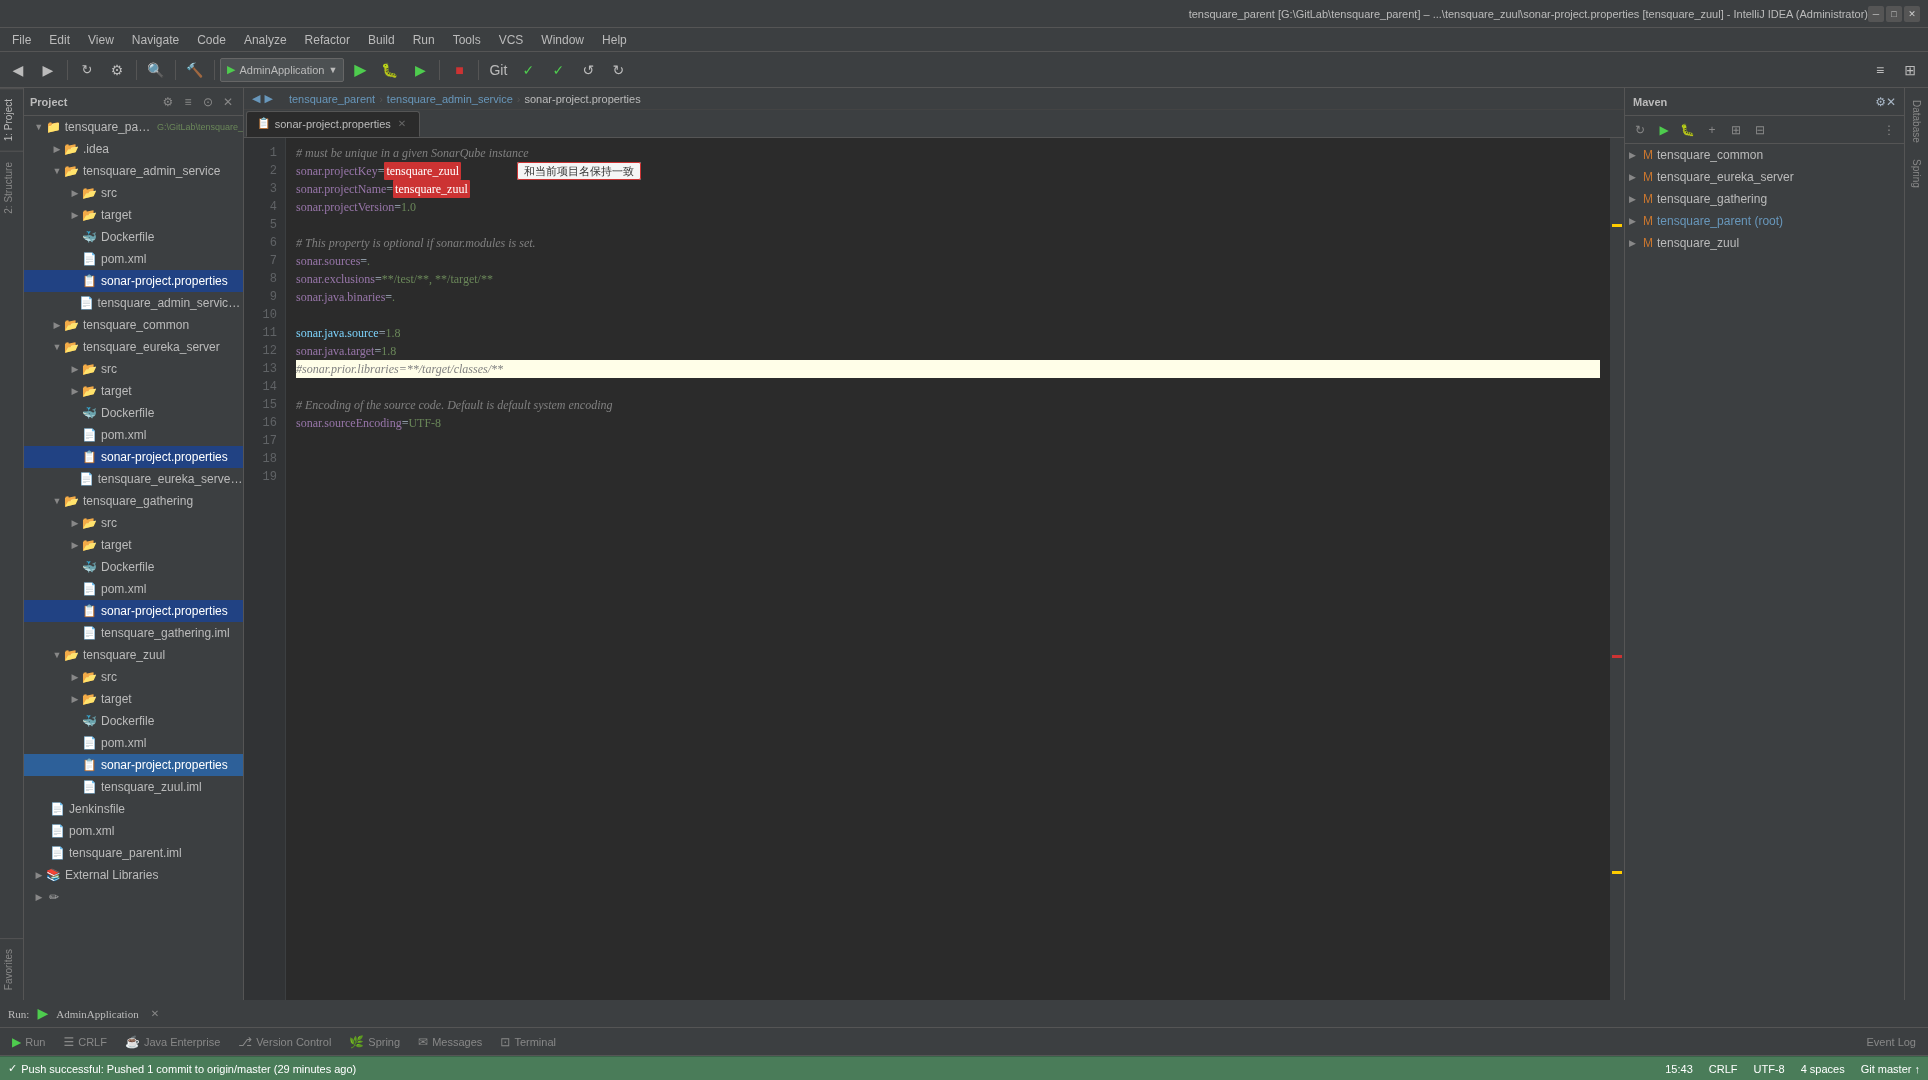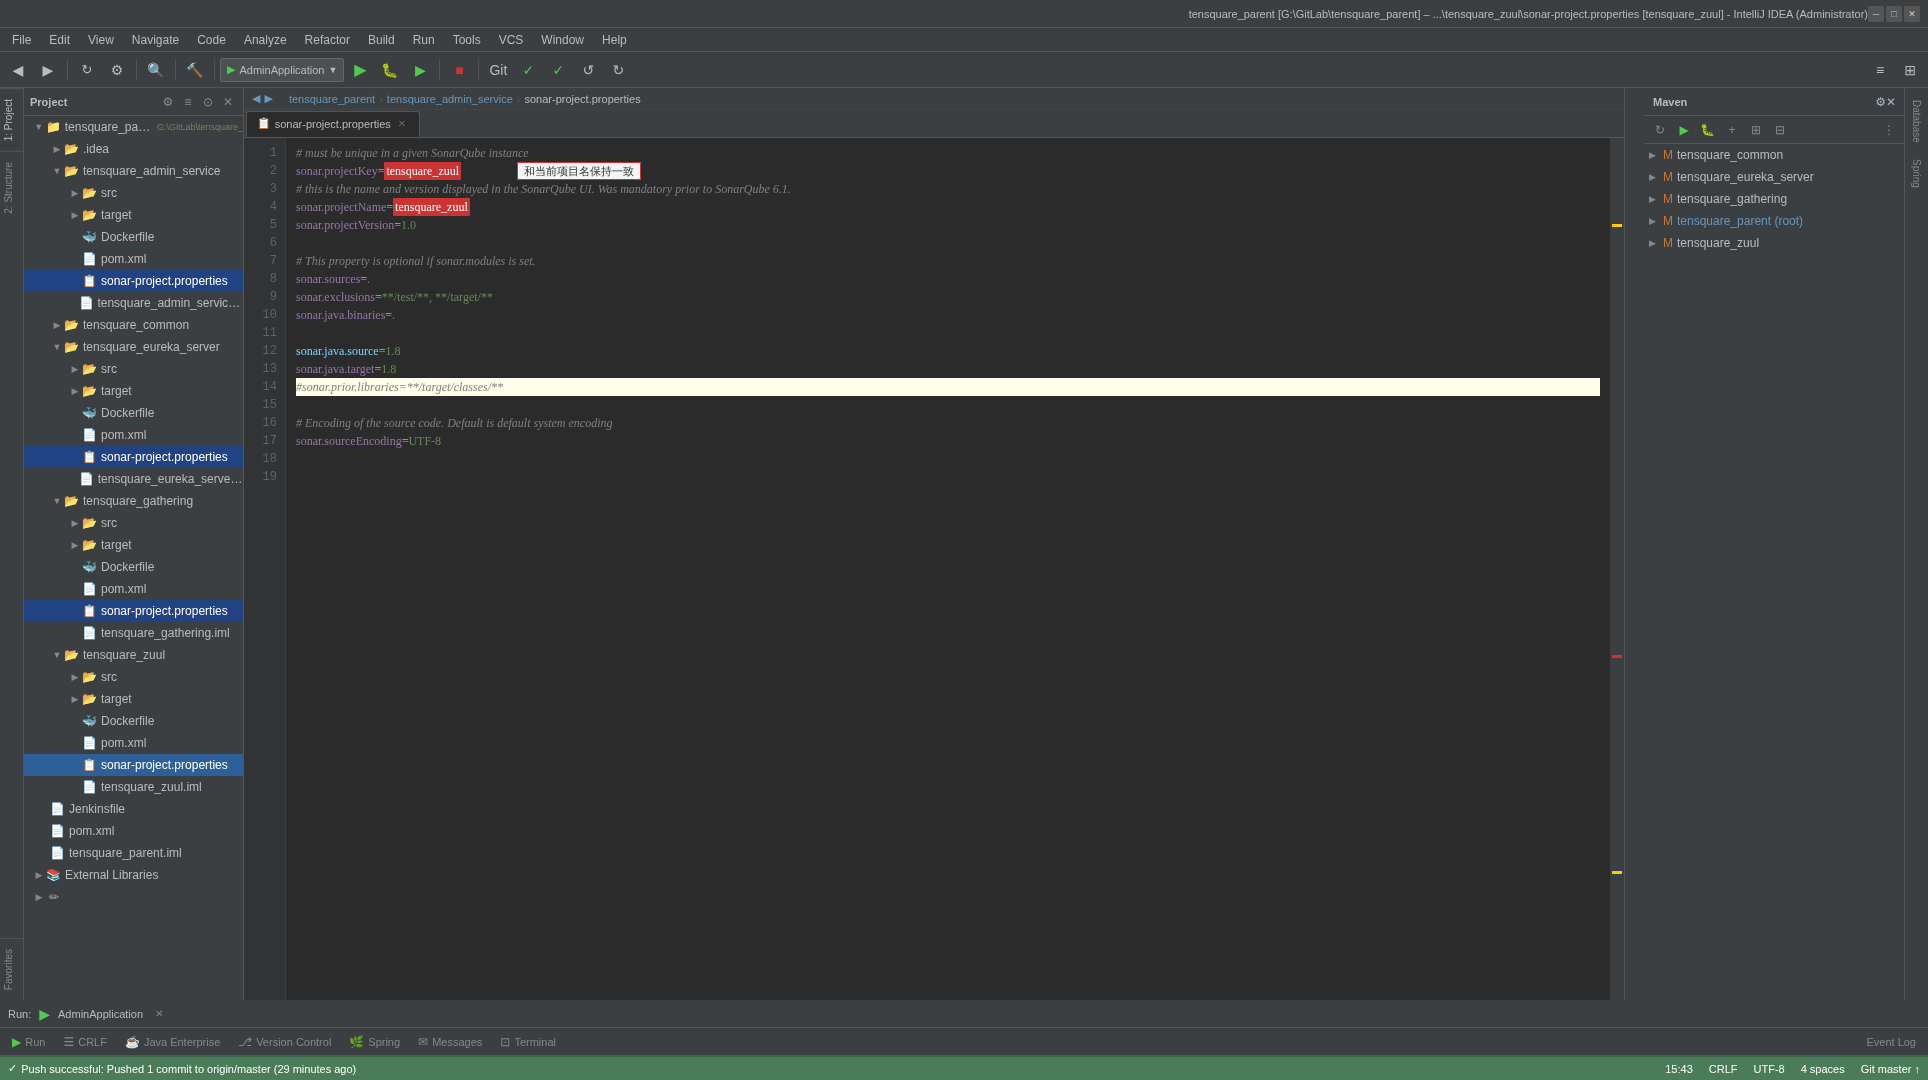--- a/index.html
+++ b/index.html
@@ -68,21 +68,21 @@
     #code-area { flex: 1; padding: 6px 10px; font-family: Liberation Serif, serif; font-size: 12px; line-height: 18px; overflow: auto; background: #2b2b2b; }
     #code-area::-webkit-scrollbar { width: 8px; height: 8px; }
     #code-area::-webkit-scrollbar-track { background: #3c3f41; }
     #code-area::-webkit-scrollbar-thumb { background: #555; }
     
     .code-line { height: 18px; display: flex; align-items: center; white-space: pre; }
     .code-line.highlighted { background: #fffee8; }
     .comment { color: #808080; font-style: italic; }
     
     
-    #right-sidebar { width: 280px; background: #3c3f41; border-left: 1px solid #555; display: flex; flex-direction: column; flex-shrink: 0; padding-left: 20px; }
+    #right-sidebar { width: 280px; background: #3c3f41; border-left: 1px solid #555; display: flex; flex-direction: column; flex-shrink: 0; }
     #maven-header { display: flex; align-items: center; padding: 4px 8px; background: #3c3f41; border-bottom: 1px solid #555; height: 28px; }
     #maven-header .panel-title { font-size: 11px; font-weight: bold; color: #bbbbbb; flex: 1; }
     #maven-toolbar { display: flex; align-items: center; padding: 2px 4px; background: #3c3f41; border-bottom: 1px solid #555; height: 28px; gap: 2px; }
     .maven-btn { width: 22px; height: 22px; display: flex; align-items: center; justify-content: center; cursor: pointer; color: #888; font-size: 12px; border-radius: 2px; }
     #maven-tree { flex: 1; overflow-y: auto; font-size: 12px; }
     #maven-tree::-webkit-scrollbar { width: 6px; }
     #maven-tree::-webkit-scrollbar-track { background: #3c3f41; }
     #maven-tree::-webkit-scrollbar-thumb { background: #555; }
     
     .maven-item { display: flex; align-items: center; height: 22px; padding-left: 4px; cursor: pointer; }
@@ -106,21 +106,21 @@
     
     
     #breadcrumb { display: flex; align-items: center; height: 22px; background: #3c3f41; border-bottom: 1px solid #444; padding: 0 8px; font-size: 11px; color: #888; gap: 4px; flex-shrink: 0; }
     .breadcrumb-sep { color: #555; }
     
     
     #far-left-tabs { width: 24px; background: #3c3f41; border-right: 1px solid #555; display: flex; flex-direction: column; align-items: center; flex-shrink: 0; }
     .vertical-tab-label { writing-mode: vertical-rl; transform: rotate(180deg); font-size: 10px; color: #888; padding: 10px 3px; cursor: pointer; white-space: nowrap; border-bottom: 1px solid #555; width: 100%; text-align: center; }
     .vertical-tab-label.active-tab { color: #bbbbbb; }
     
-    .bottom-run-bar { display: flex; align-items: center; height: 28px; background: #3c3f41; border-bottom: 1px solid #555; padding: 0 8px; gap: 8px; font-size: 11px; color: #bbbbbb; flex-shrink: 0; }
+    .bottom-run-bar { display: flex; align-items: center; height: 28px; background: #3c3f41; border-bottom: 1px solid #555; padding: 0 8px; gap: 8px; font-size: 11px; color: #bbbbbb; flex-shrink: 0; font-family: Liberation Serif, serif; }
     .run-icon { color: #4ecc4e; font-size: 14px; }
   </style>
 </head>
 <body>
 
 <div id="title-bar">
   <span>tensquare_parent [G:\GitLab\tensquare_parent] – ...\tensquare_zuul\sonar-project.properties [tensquare_zuul] - IntelliJ IDEA (Administrator)</span>
   <div class="win-controls">
     <div class="win-btn">─</div>
     <div class="win-btn">□</div>
@@ -490,23 +490,20 @@
         <div class="code-line" style="position:relative;">
           <span style="color:#9876aa;">sonar.projectKey</span>
           <span style="color:#a9b7c6;">=</span>
           <span style="background:#cc3333; color:#fff; padding:0 2px; border-radius:1px;">tensquare_zuul</span>
           
           <span style="position:relative; display:inline-block; margin-left: 20px;">
             <span style="background:#f5f5f5; border:1px solid #cc3333; color:#333; padding:2px 6px; font-size:11px; border-radius:2px; white-space:nowrap;">和当前项目名保持一致</span>
           </span>
         </div>
 
-        <div class="code-line">
-          <span class="comment"># this is the name and version displayed in the SonarQube UI. Was mandatory prior to SonarQube 6.1.</span>
-        </div>
 
         <div class="code-line">
           <span style="color:#9876aa;">sonar.projectName</span>
           <span style="color:#a9b7c6;">=</span>
           <span style="background:#cc3333; color:#fff; padding:0 2px; border-radius:1px;">tensquare_zuul</span>
         </div>
 
         <div class="code-line">
           <span style="color:#9876aa;">sonar.projectVersion</span>
           <span style="color:#a9b7c6;">=</span>

